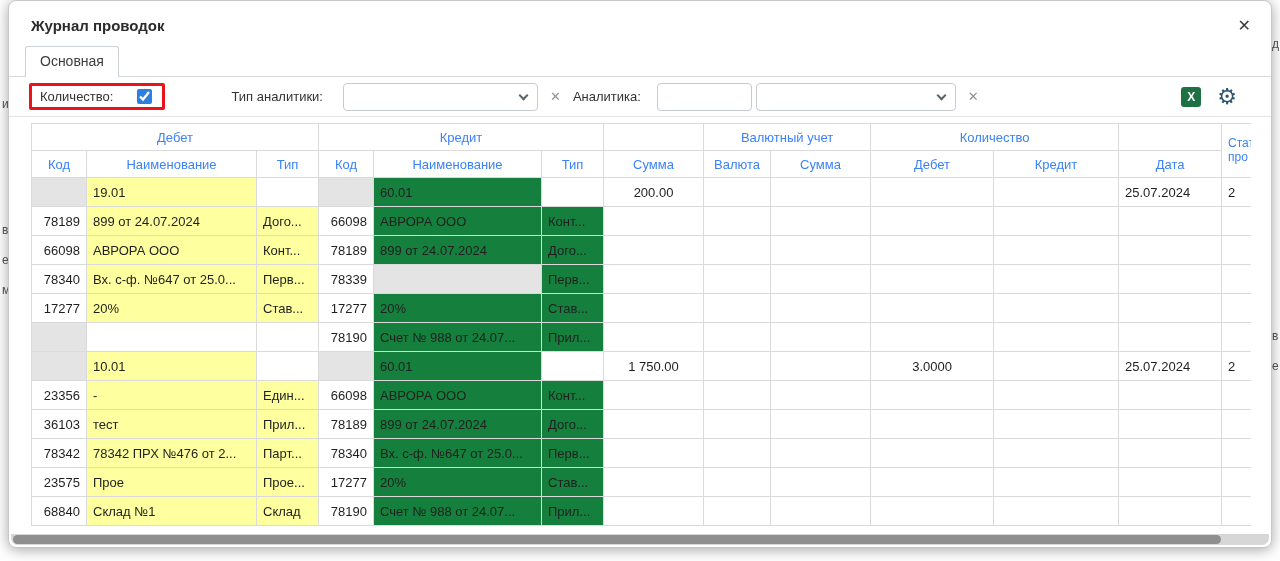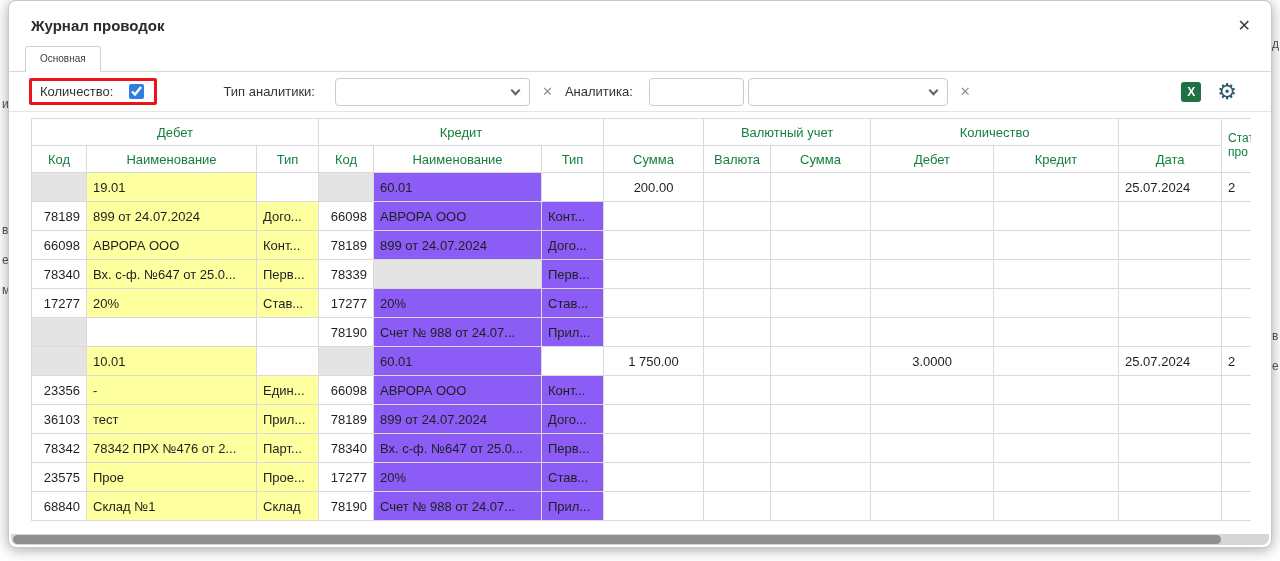--- a/index.html
+++ b/index.html
@@ -16,28 +16,28 @@
   .frag-r1{left:1272px;top:38px}.frag-r2{left:1272px;top:330px}.frag-r3{left:1272px;top:360px}
   
   .modal{position:absolute;left:8px;top:0;width:1264px;height:548px;background:#fff;
     border:1px solid #c7c7c7;border-radius:8px;box-shadow:0 2px 14px rgba(0,0,0,.35);
     z-index:1;overflow:hidden}
   .modal-header{display:flex;justify-content:space-between;align-items:center;padding:16px 20px 8px 22px}
   .modal-title{font-size:15px;font-weight:bold;color:#2b2b2b}
   .close-btn{background:none;border:none;font-size:16px;color:#3a3a3a;cursor:pointer;line-height:1}
   
   .tabs{display:flex;gap:2px;padding:4px 0 0 16px;border-bottom:1px solid #d6d9dc}
-  .tab{font-size:10px;padding:6px 14px 7px;border:1px solid #ccd1d6;border-bottom:none;
+  .tab{font-size:14px;padding:6px 14px 7px;border:1px solid #ccd1d6;border-bottom:none;
     border-radius:3px 3px 0 0;color:#3d3d3d;cursor:pointer}
   .tab.active{background:#fff;margin-bottom:-1px;padding-bottom:8px;position:relative;z-index:2}
   .tab.inactive{background:#edf0f3;color:#4a4a4a}
   
   .toolbar{display:flex;align-items:center;height:40px;padding:0 34px 0 20px;
     border-bottom:1px solid #e4e4e4;font-size:13px;color:#333}
-  .qty-box{display:flex;align-items:center;gap:16px;border:3px solid #e8131b;
+  .qty-box{display:flex;align-items:center;gap:24px;border:3px solid #e8131b;
     padding:3px 10px 3px 8px;border-radius:2px}
   .qty-box input{width:15px;height:15px;accent-color:#2f7fe0;cursor:pointer}
   .lbl{white-space:nowrap}
   .lbl-type{margin-left:66px;margin-right:20px}
   .selectbox{position:relative;width:195px;height:28px;border:1px solid #c6ccd2;border-radius:4px;
     background:#fff;cursor:pointer}
   .sel2{width:200px}
   .chev{position:absolute;right:10px;top:8px;width:7px;height:7px;
     border-right:2px solid #5f6368;border-bottom:2px solid #5f6368;transform:rotate(45deg)}
   .clear-x{color:#8d939a;font-size:13px;margin:0 12px;background:none;border:none;cursor:pointer}
@@ -45,24 +45,24 @@
   .an-input{width:95px;height:28px;border:1px solid #c6ccd2;border-radius:4px;margin-right:4px;
     font-size:13px;padding:0 6px}
   .right-icons{margin-left:auto;display:flex;align-items:center;gap:16px}
   .excel-icon{width:20px;height:20px;background:#1d7143;color:#fff;border-radius:3px;display:flex;
     align-items:center;justify-content:center;font-size:12px;font-weight:bold;cursor:pointer}
   .gear-icon{font-size:22px;color:#2e566d;cursor:pointer;line-height:1}
   
   .table-wrap{margin:6px 0 0 22px;width:1220px;overflow:hidden}
   table{border-collapse:collapse;table-layout:fixed;font-size:13px;color:#1f1f1f;width:1250px}
   th,td{border:1px solid #dadada;height:29px;padding:0 6px;overflow:hidden;white-space:nowrap}
-  thead th{color:#15803d;font-weight:normal;text-align:center;font-size:13px;height:27px;background:#fff}
+  thead th{color:#3b82f6;font-weight:normal;text-align:center;font-size:13px;height:27px;background:#fff}
   th.stat-col{font-size:12px;line-height:1.15;text-align:left;vertical-align:middle}
   td.y{background:#feff9e}
-  td.c{background:#8b5cf6}
+  td.c{background:#15803d}
   td.g{background:#e4e4e4}
   td.r{text-align:center}
   td.ctr{text-align:right}
   tbody tr{cursor:pointer}
   
   .hscroll{position:absolute;left:2px;right:2px;bottom:2px;height:11px;background:#d7d7d7;
     border-radius:0 0 7px 7px;cursor:pointer}
   .hthumb{position:absolute;left:2px;top:1px;width:96%;height:9px;background:#8f8f8f;border-radius:5px}
 </style>
 </head>

